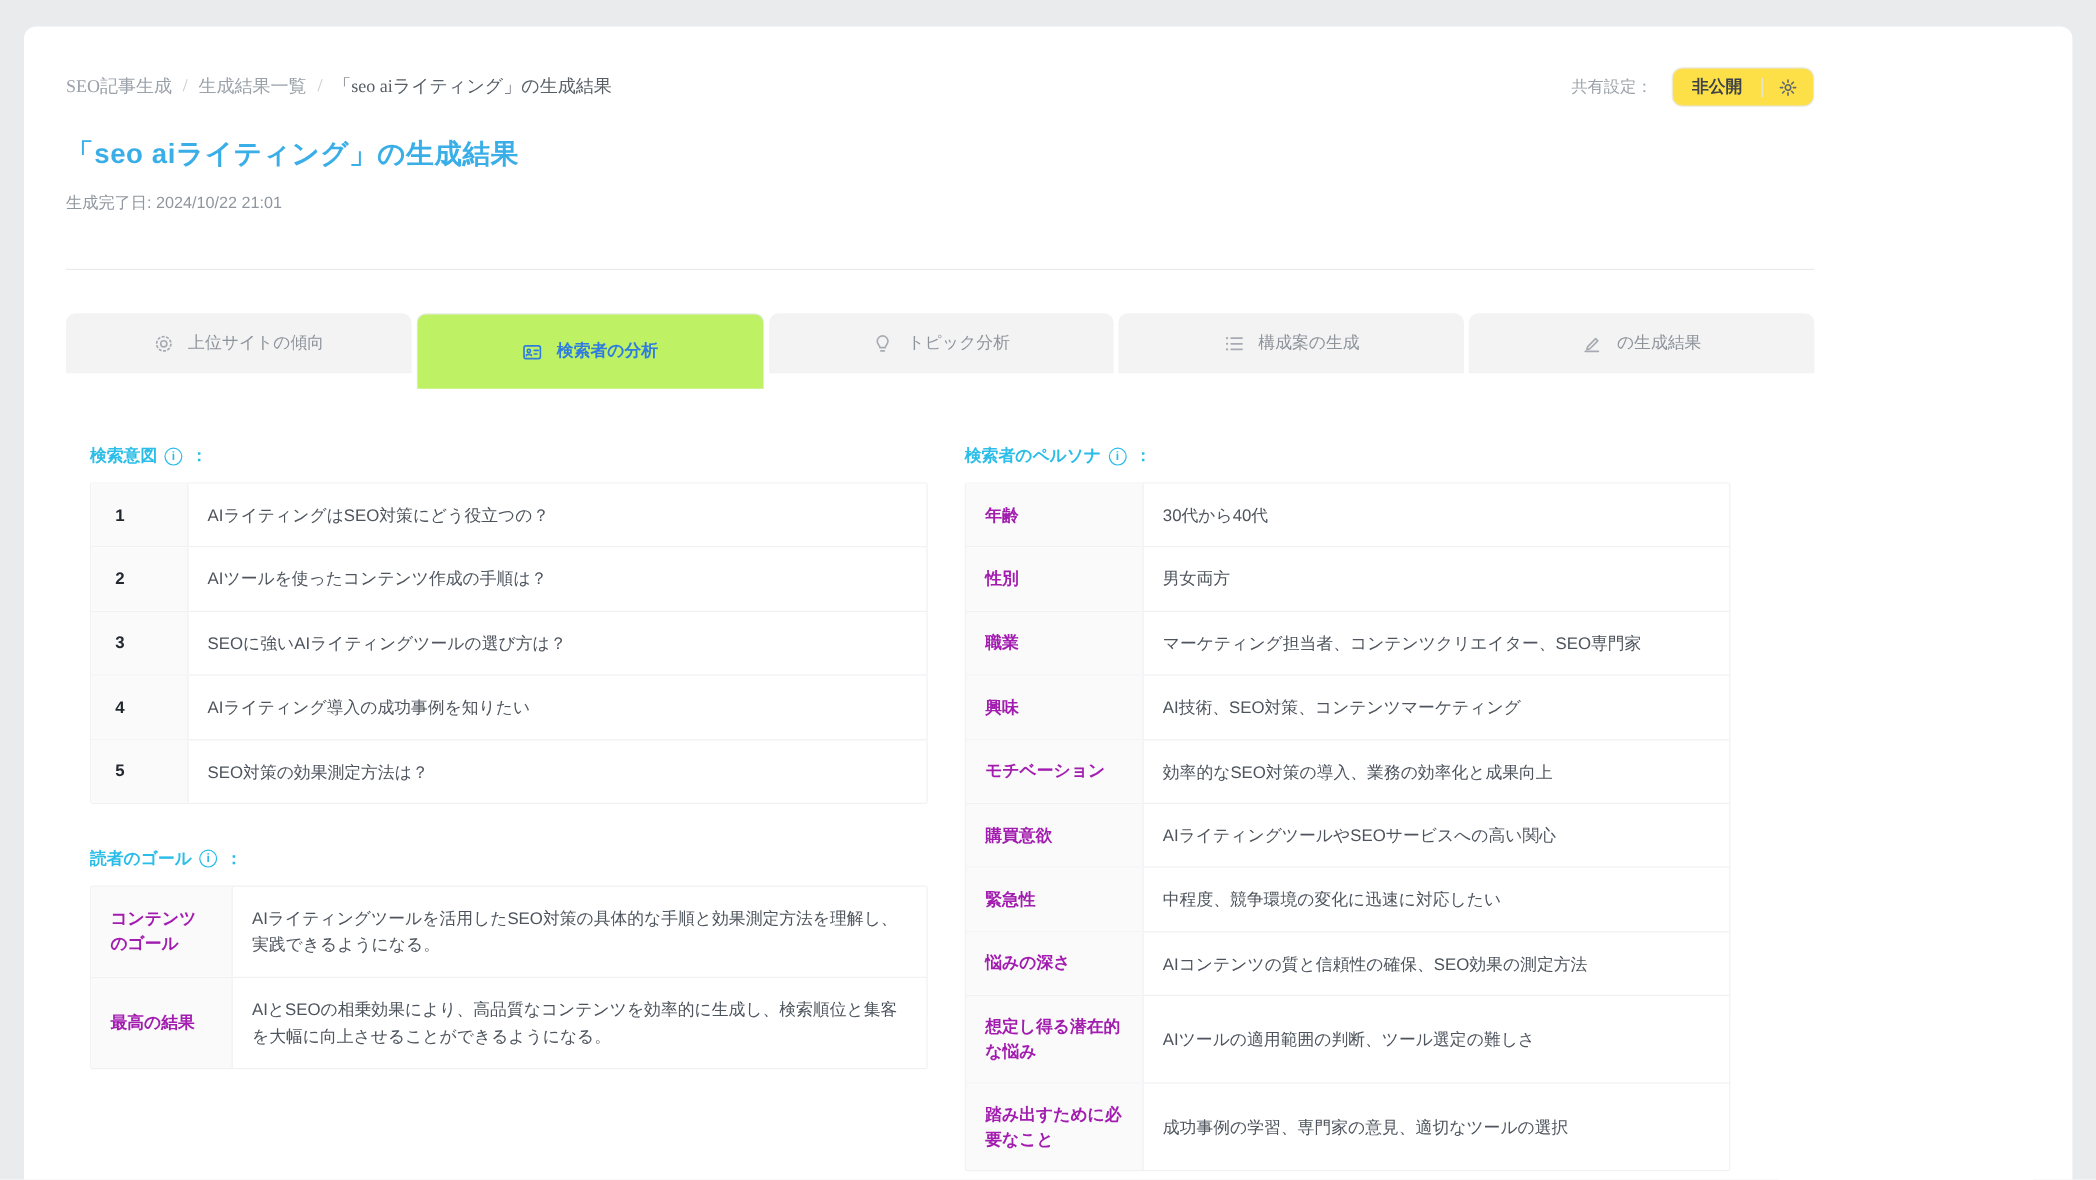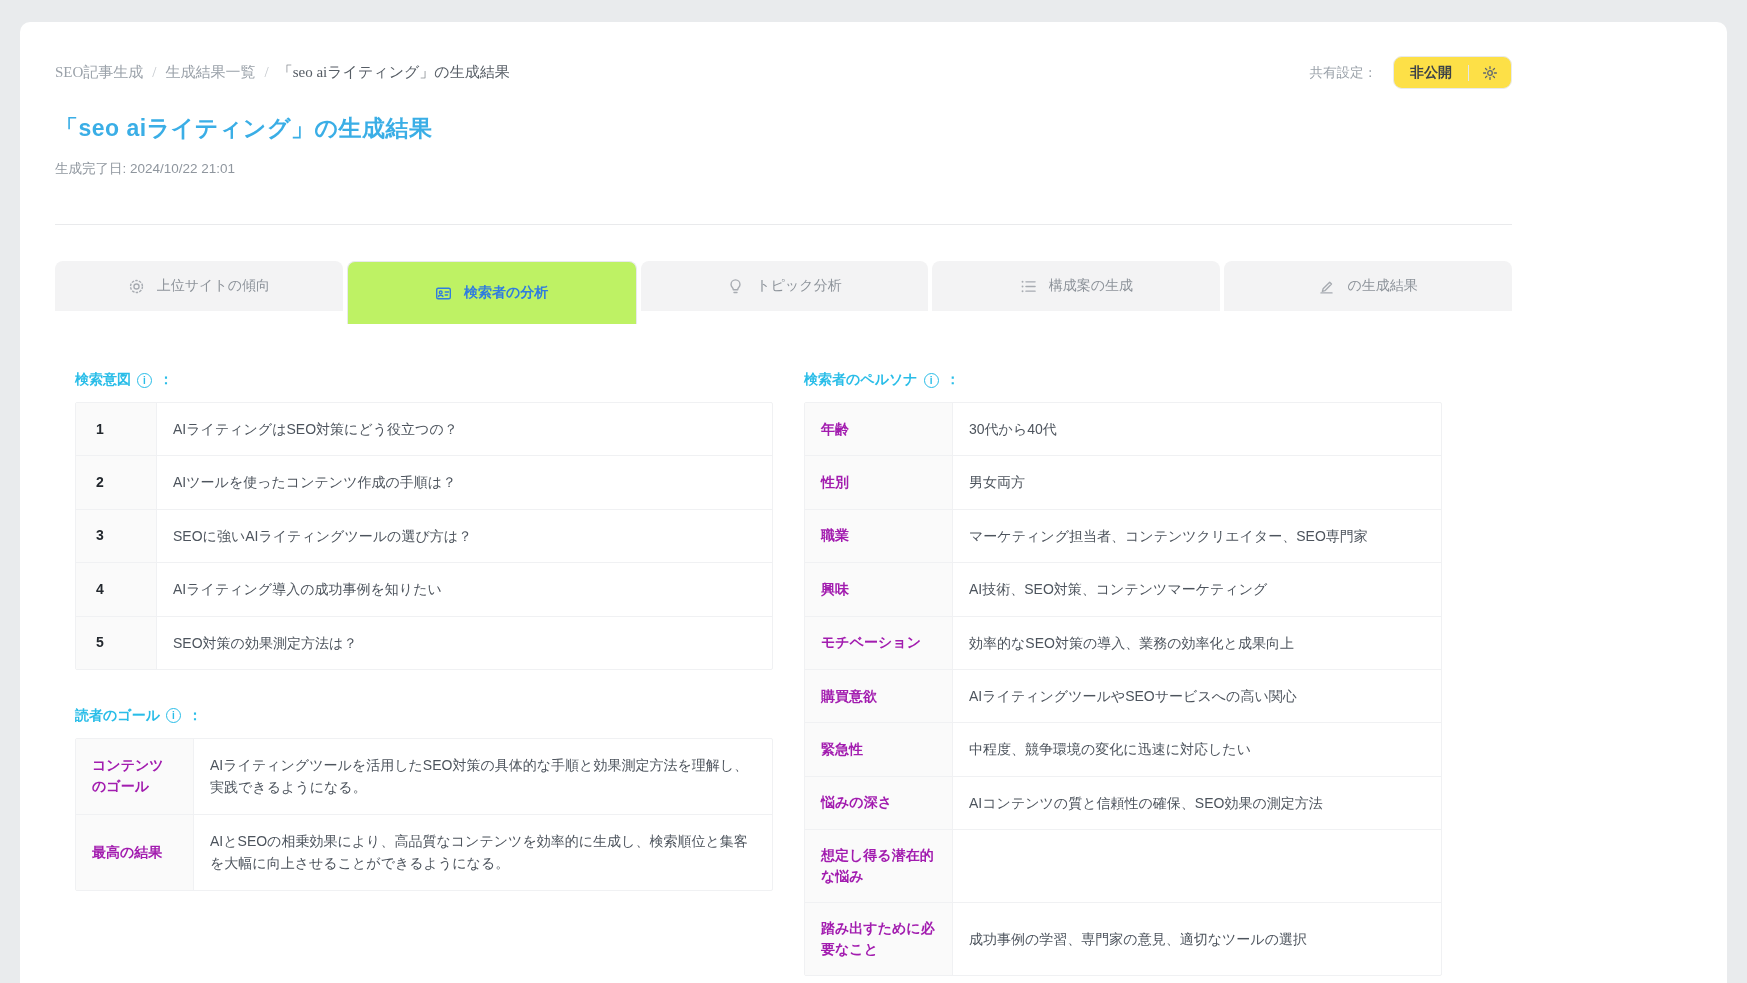--- a/index.html
+++ b/index.html
@@ -240,20 +240,21 @@
             <div class="trow">
               <div class="tlabel">緊急性</div>
               <div class="tvalue">中程度、競争環境の変化に迅速に対応したい</div>
             </div>
             <div class="trow">
               <div class="tlabel">悩みの深さ</div>
               <div class="tvalue">AIコンテンツの質と信頼性の確保、SEO効果の測定方法</div>
             </div>
             <div class="trow">
               <div class="tlabel">想定し得る潜在的な悩み</div>
+              <div class="tvalue">AIツールの適用範囲の判断、ツール選定の難しさ</div>
             </div>
             <div class="trow">
               <div class="tlabel">踏み出すために必要なこと</div>
               <div class="tvalue">成功事例の学習、専門家の意見、適切なツールの選択</div>
             </div>
           </div>
       </section>
     </div>
 
   </div>

